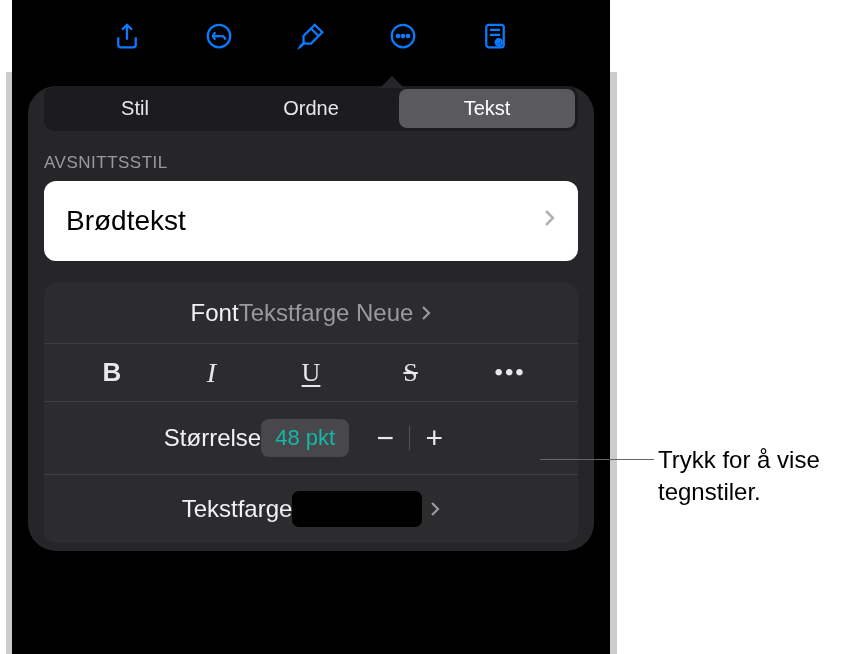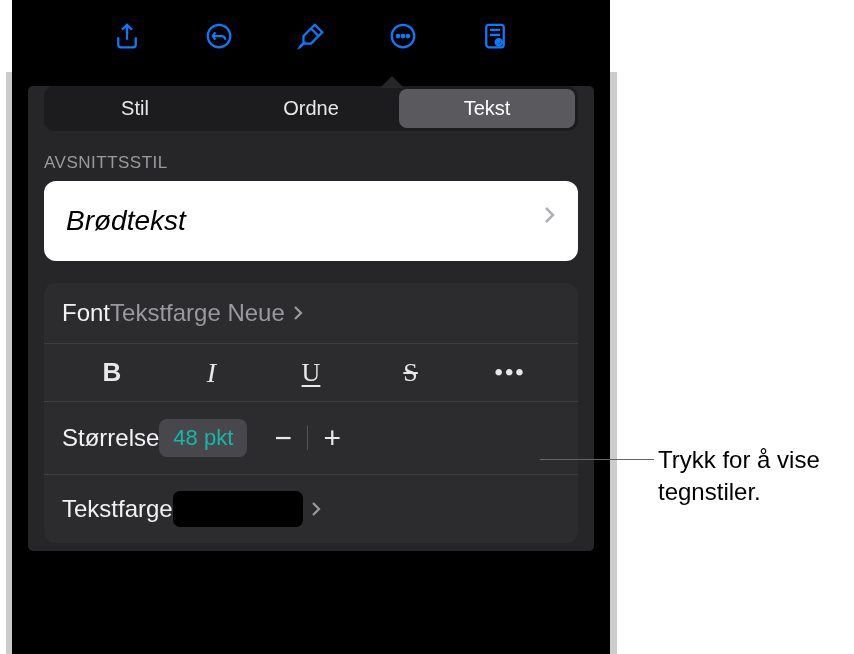--- a/index.html
+++ b/index.html
@@ -40,21 +40,21 @@
       color: #0a7aff;
     }
     .toolbar-btn svg {
       width: 30px;
       height: 30px;
     }
     .panel-area {
       position: relative;
       margin: 12px 16px 0;
       background: #262628;
-      border-radius: 5px;
+      border-radius: 28px;
       padding-bottom: 8px;
     }
     .panel-area::before {
       content: "";
       position: absolute;
       top: -10px;
       left: 352px;
       width: 0;
       height: 0;
       border-left: 12px solid transparent;
@@ -86,44 +86,43 @@
       font-size: 17px;
       letter-spacing: 0.5px;
       margin: 22px 16px 8px;
     }
     .white-row {
       background: #fff;
       margin: 0 16px;
       border-radius: 12px;
       padding: 24px 22px;
       display: flex;
-      align-items: flex-start;
+      align-items: center;
       justify-content: space-between;
       cursor: pointer;
-      font-style: italic;
     }
     .white-row-label {
       font-size: 28px;
       color: #000;
     }
     .disclosure {
       color: #b0b0b5;
       font-size: 22px;
       font-weight: 300;
     }
     .options-group {
       margin: 22px 16px 0;
       background: #2c2c2e;
       border-radius: 12px;
       overflow: hidden;
     }
     .option-row {
       display: flex;
       align-items: center;
-      justify-content: flex-start;
+      justify-content: center;
       padding: 16px 18px;
       border-bottom: 1px solid #3f3f42;
       min-height: 58px;
     }
     .option-row:last-child {
       border-bottom: none;
     }
     .row-label {
       font-size: 24px;
       color: #f2f2f5;

